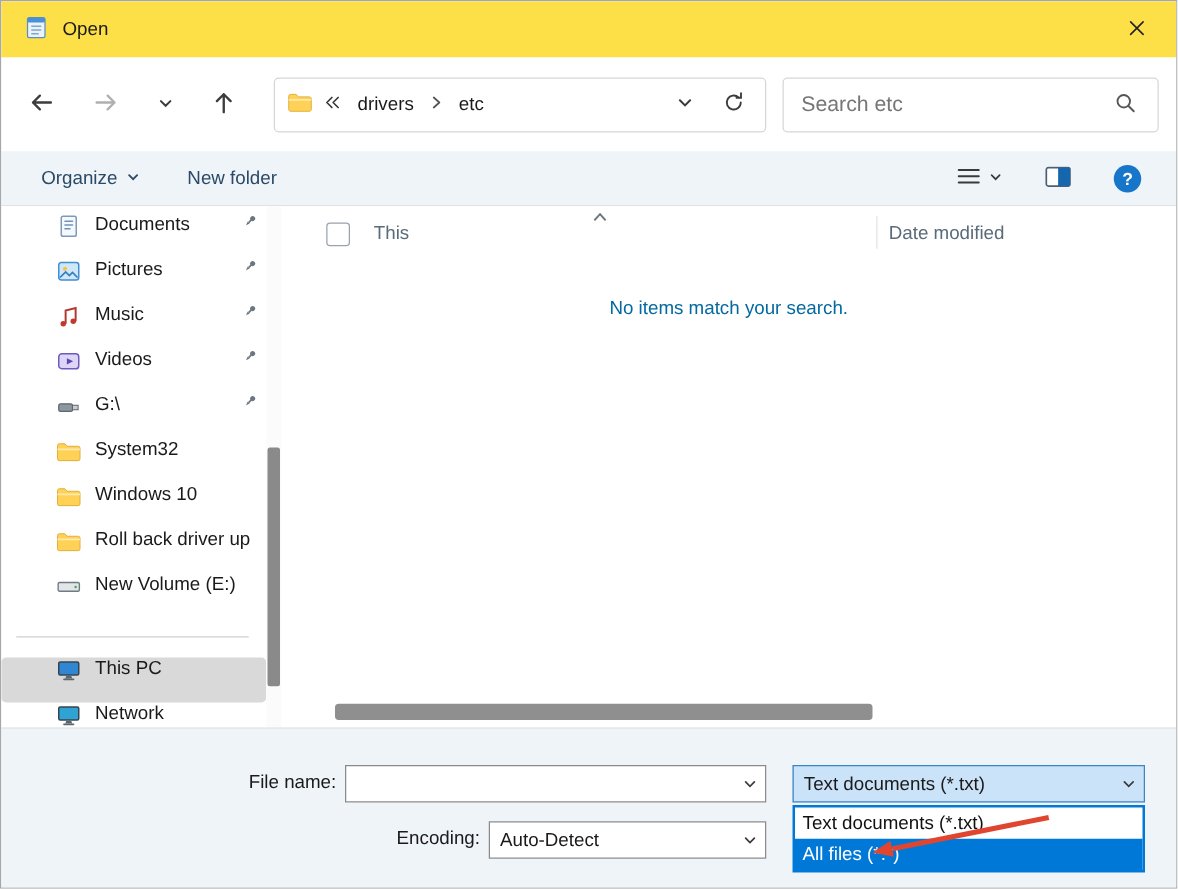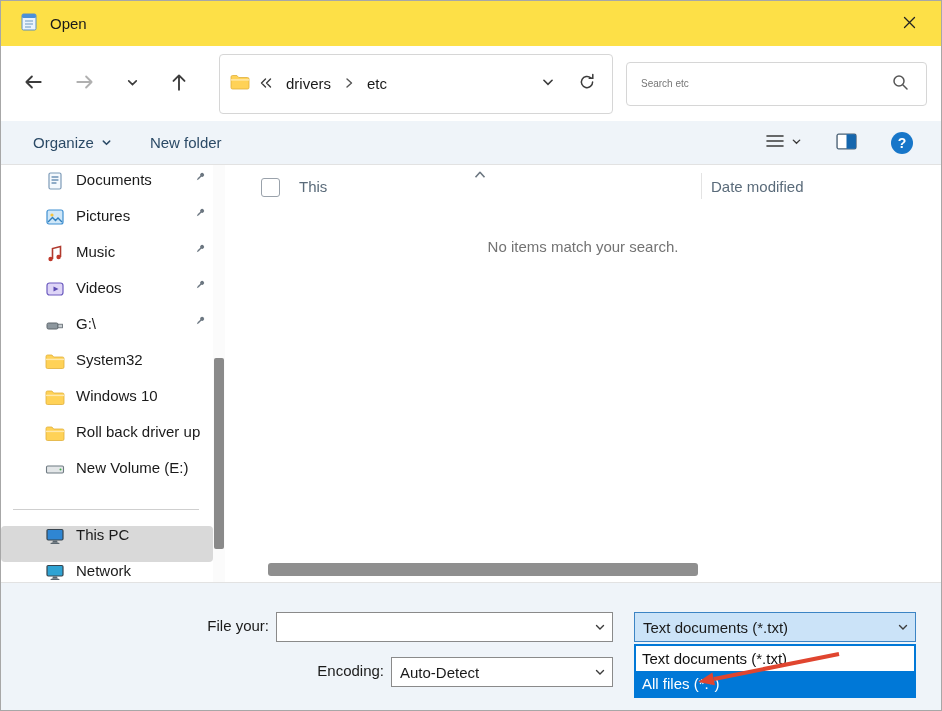--- a/index.html
+++ b/index.html
@@ -27,34 +27,34 @@
     position:absolute; top:45px; left:0; right:0; height:75px; background:#ffffff;
     display:flex; align-items:center; padding:0 14px;
   }
   .navbtn {
     width:36px; height:36px; border:none; background:transparent; border-radius:4px;
     display:flex; align-items:center; justify-content:center; cursor:pointer; flex:none;
   }
   .navbtn + .navbtn { margin-left:16px; }
   .navbtn.small { width:26px; }
   .breadcrumb {
-    margin-left:22px; width:394px; height:60px; flex:none;
+    margin-left:22px; width:394px; height:44px; flex:none;
     border:1px solid #d6d6d6; border-radius:4px; background:#fff;
     display:flex; align-items:center; padding:0 10px; gap:9px;
   }
   .crumb { border:none; background:transparent; font-size:15px; color:#1a1a1a; padding:2px 4px; cursor:pointer; border-radius:3px; }
   .bc-spacer { flex:1; }
   .bc-btn { border:none; background:transparent; width:30px; height:32px; display:flex; align-items:center; justify-content:center; cursor:pointer; flex:none; }
   .searchbox {
     margin-left:13px; flex:1; height:44px;
     border:1px solid #d6d6d6; border-radius:4px; background:#fff;
     display:flex; align-items:center; padding:0 10px 0 14px;
   }
   .searchbox input {
-    flex:1; border:none; outline:none; font-size:10px; font-family:inherit; color:#1a1a1a; background:transparent;
+    flex:1; border:none; outline:none; font-size:17px; font-family:inherit; color:#1a1a1a; background:transparent;
   }
   .searchbox input::placeholder { color:#767676; }
   .search-btn { border:none; background:transparent; width:32px; height:32px; display:flex; align-items:center; justify-content:center; cursor:pointer; }
 
   
   .toolbar {
     position:absolute; top:120px; left:0; right:0; height:44px;
     background:#eff4f9; border-bottom:1px solid #e2e2e2;
     display:flex; align-items:center; padding:0 24px 0 14px; color:#2b4a66;
   }
@@ -89,21 +89,21 @@
 
   .filelist { flex:1; position:relative; overflow:hidden; }
   .fl-checkbox {
     position:absolute; left:36px; top:13px; width:19px; height:19px;
     border:1px solid #9aa2ab; border-radius:3px; background:#fff; cursor:pointer;
   }
   .col-name  { position:absolute; left:74px;  top:13px; color:#5a6b7a; cursor:pointer; }
   .sort-caret { position:absolute; left:248px; top:0; }
   .col-div   { position:absolute; left:476px; top:8px; width:1px; height:26px; background:#e3e3e3; }
   .col-date  { position:absolute; left:486px; top:13px; color:#5a6b7a; cursor:pointer; }
-  .empty-msg { position:absolute; left:0; right:0; top:73px; text-align:center; color:#737373; }
+  .empty-msg { position:absolute; left:0; right:0; top:73px; text-align:center; color:#0369a1; }
   .hscroll { position:absolute; left:2px; right:2px; bottom:5px; height:14px; }
   .hthumb { position:absolute; left:41px; top:0; width:430px; height:13px; background:#8f8f8f; border-radius:3px; }
 
   
   .footer { position:absolute; left:0; right:0; bottom:0; height:128px; background:#eff4f9; border-top:1px solid #e2e2e2; }
   .f-label { position:absolute; text-align:right; color:#1a1a1a; }
   .fn-label { left:158px; top:34px; width:110px; }
   .enc-label { left:278px; top:79px; width:105px; }
 
   .combo {
@@ -455,21 +455,21 @@
       <div class="empty-msg">No items match your search.</div>
 
       <div class="hscroll">
         <div class="hthumb"></div>
       </div>
     </div>
   </div>
 
   <div class="footer">
 
-    <span class="f-label fn-label">File your:</span>
+    <span class="f-label fn-label">File name:</span>
 
     <div class="combo fn-combo">
       <input type="text" value="" style="">
       <span class="chev">
         <svg width="12" height="12" viewBox="0 0 12 12" fill="none" stroke="#3c3c3c" stroke-width="1.4" stroke-linecap="round">
             <path d="M2.5 4.5 L6 8 L9.5 4.5"></path>
           </svg>
       </span>
     </div>
 

